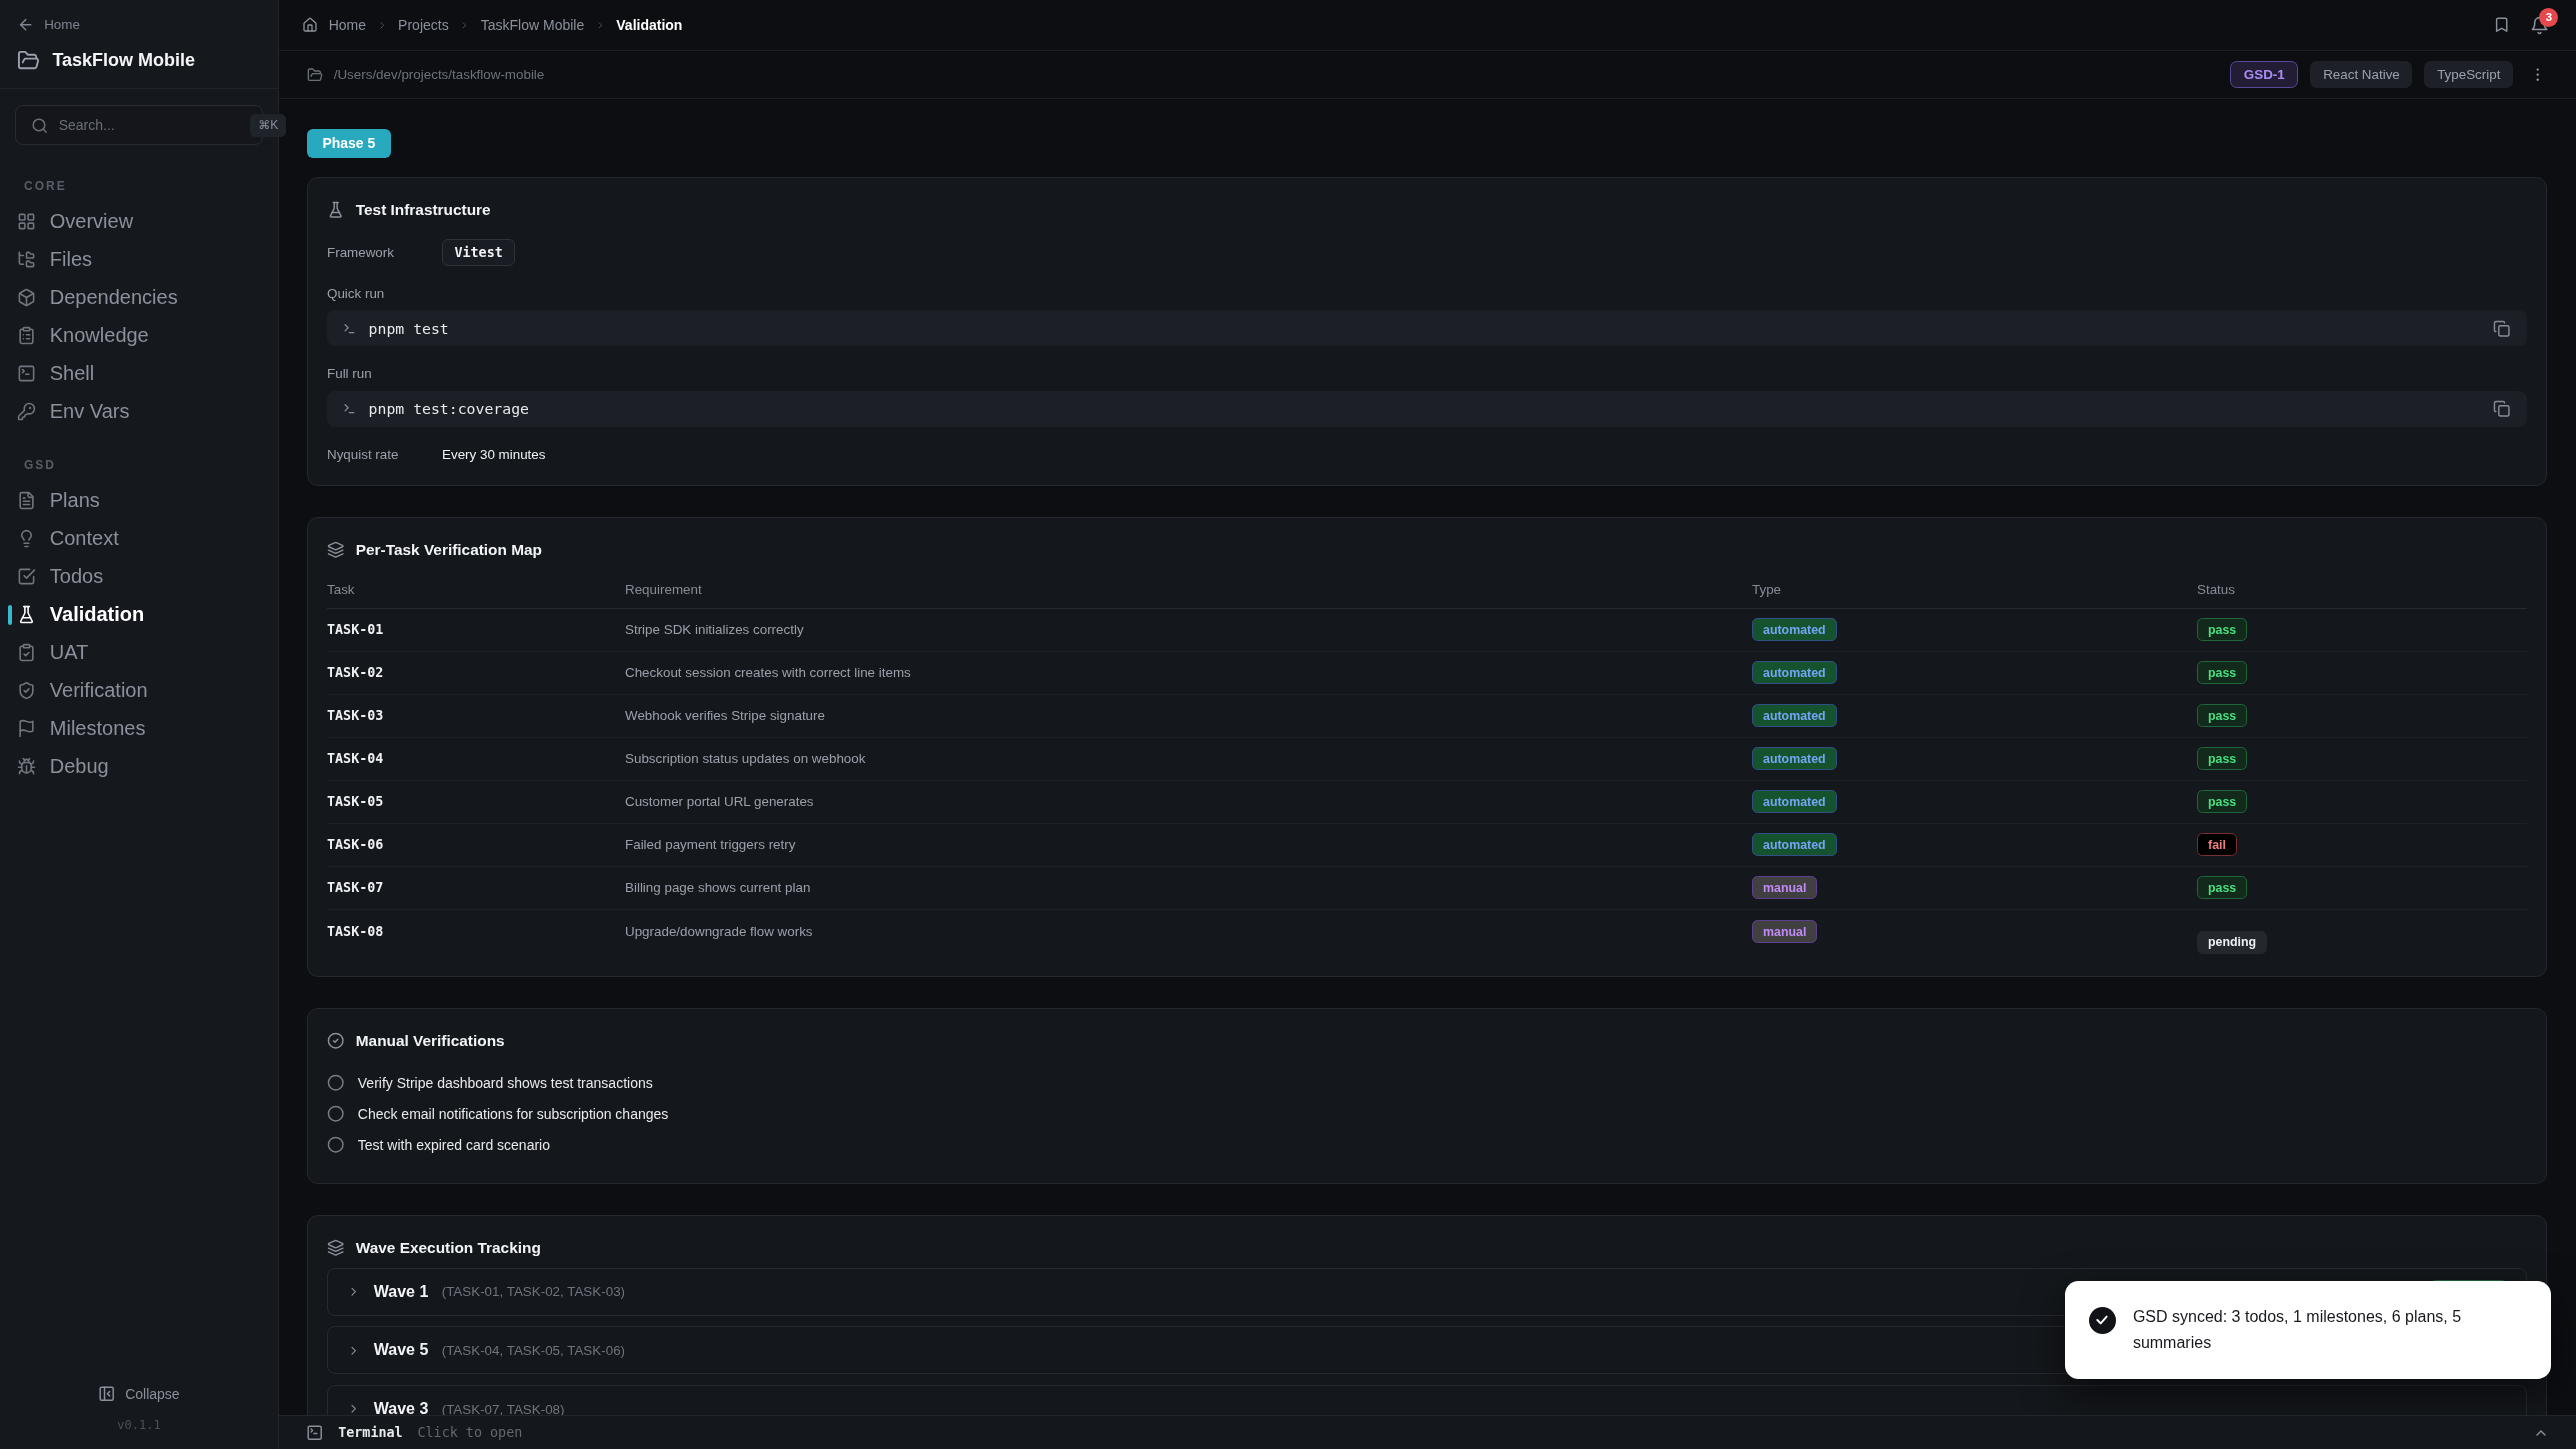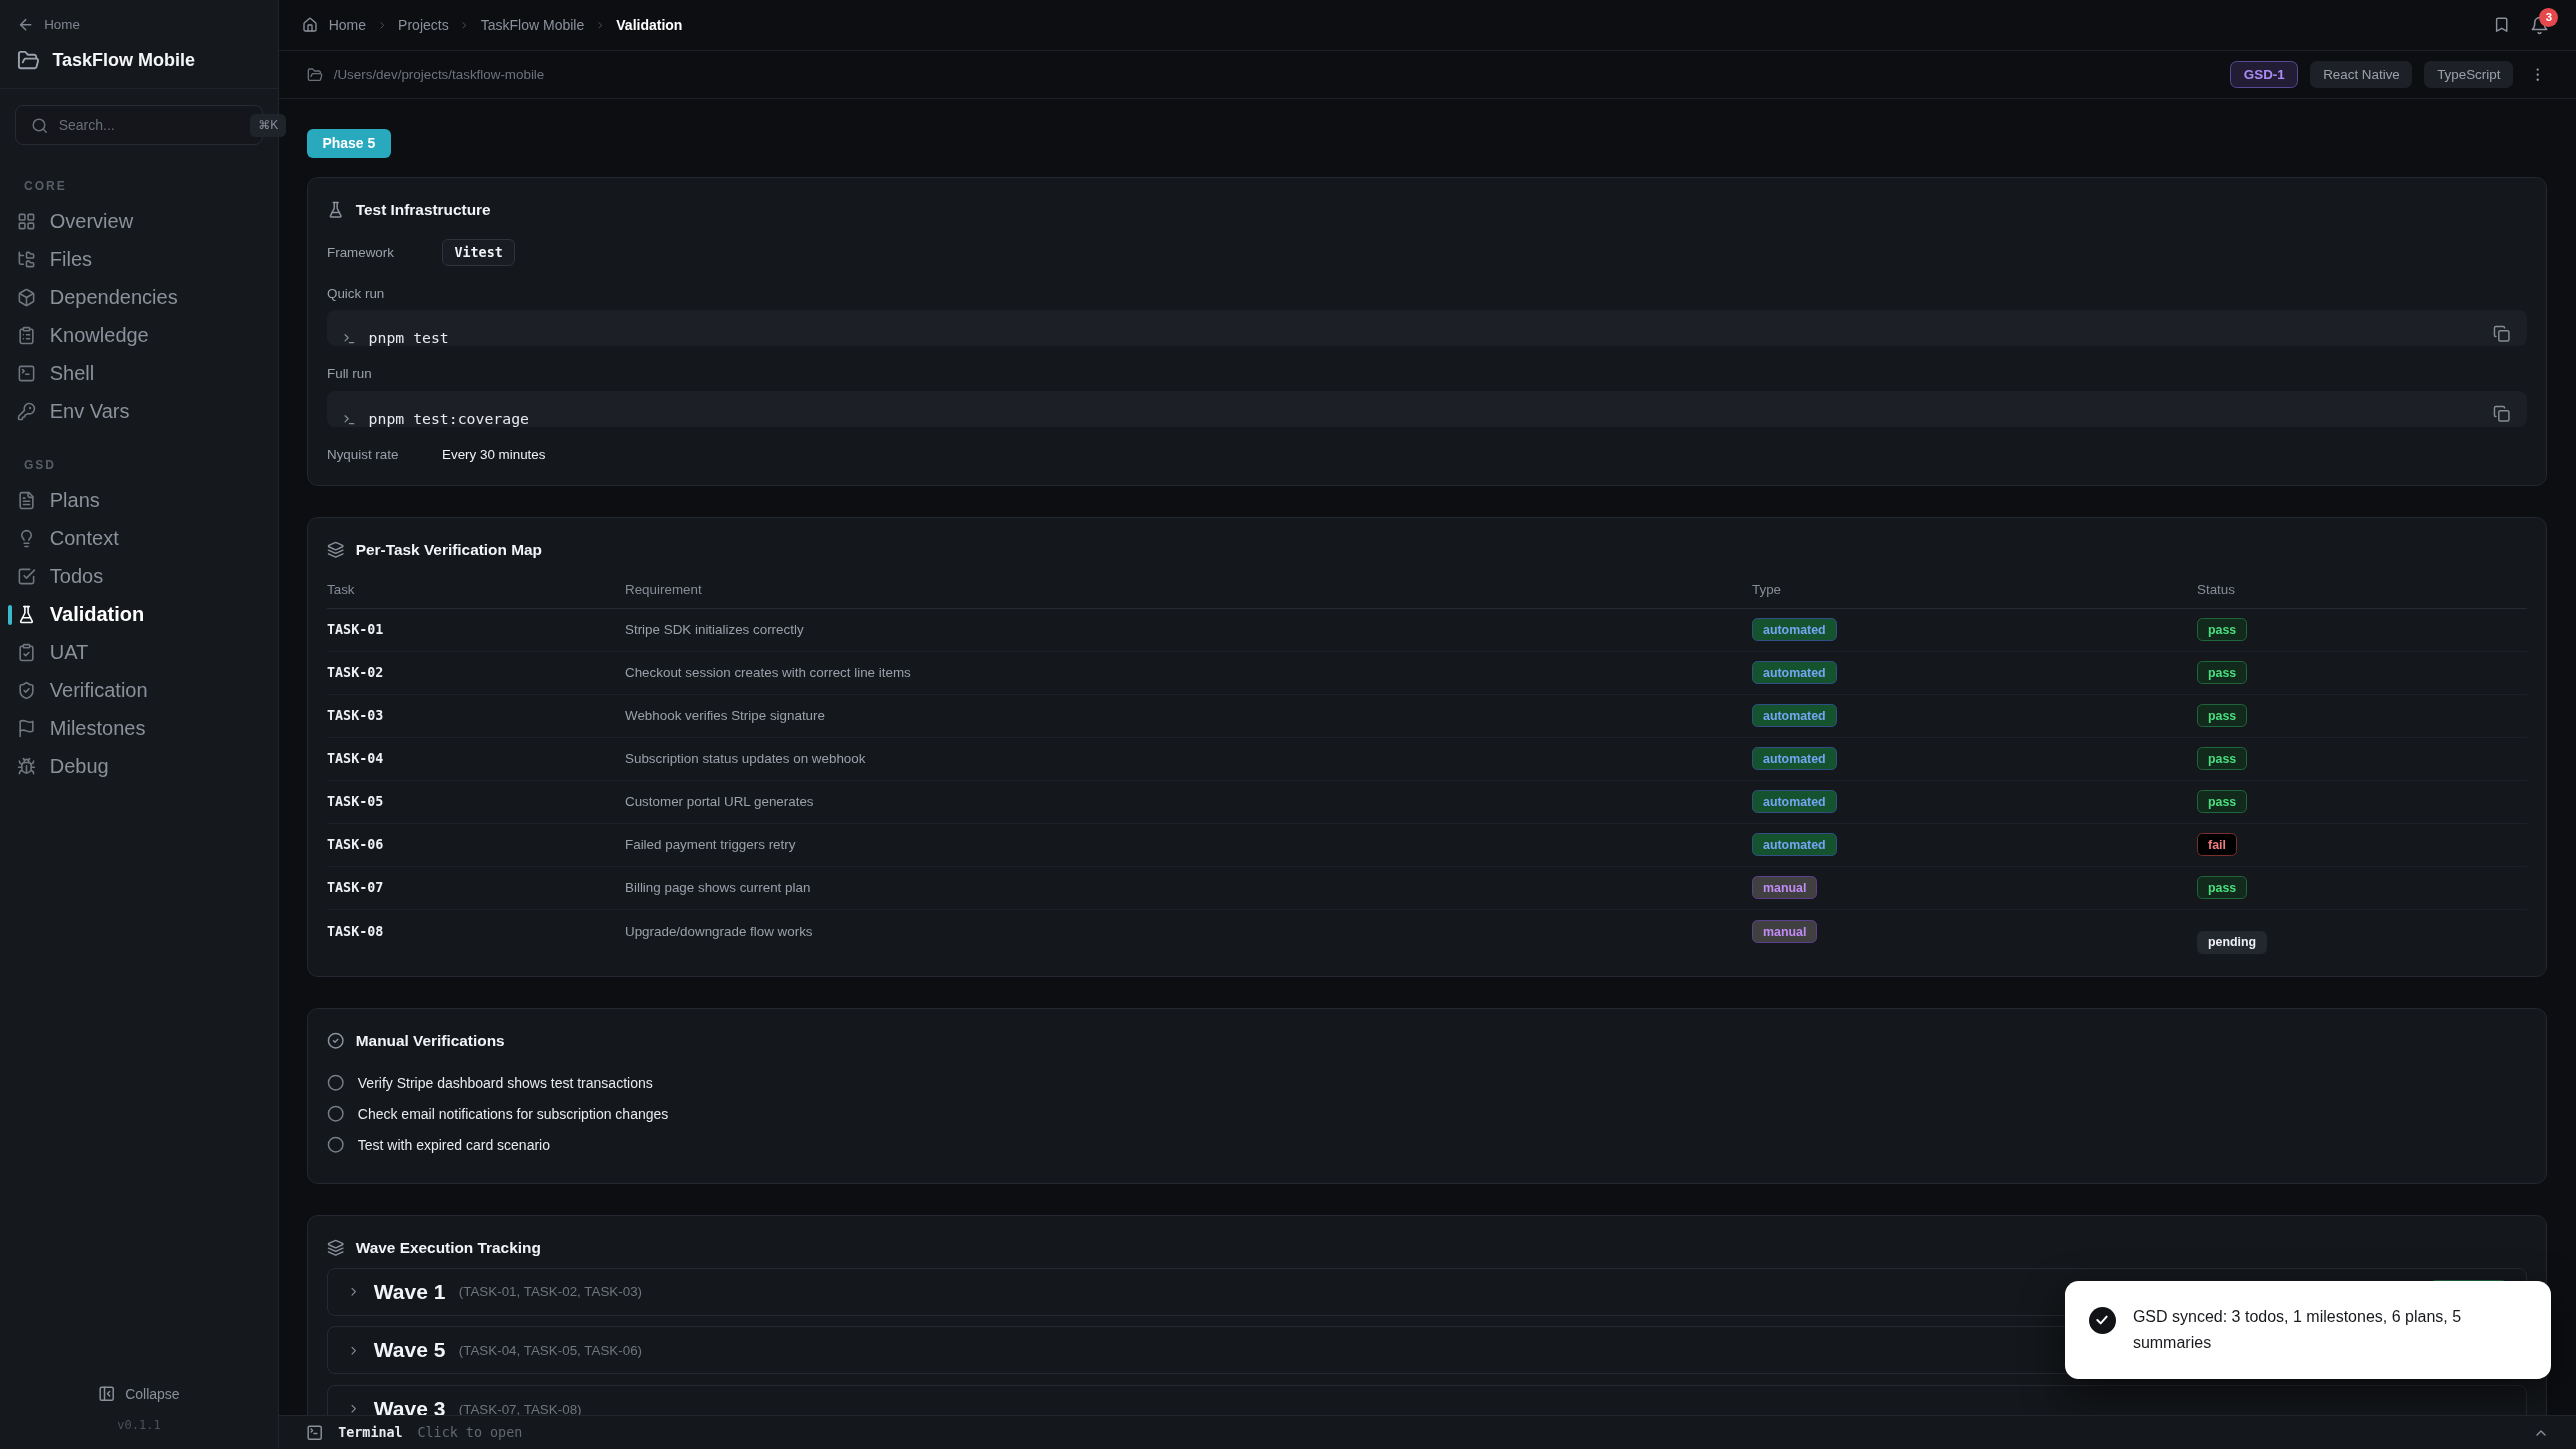--- a/index.html
+++ b/index.html
@@ -104,21 +104,21 @@
   .kv-row { display:flex; align-items:center; margin-top:20px; }
   .kv-label { width:115px; flex:none; font-size:13.4px; color:#9aa1ac; }
   .fw-chip {
     height:27px; display:inline-flex; align-items:center; padding:0 11.4px;
     border:1.3px solid #2e333c; background:#191c22; border-radius:6px;
     font-size:13.4px; font-weight:700; color:#f0f2f5;
   }
   .run-label { margin-top:20px; font-size:13.4px; color:#9aa1ac; }
   .code-block {
     margin-top:9.4px; height:36px; background:#1c2026; border-radius:8px;
-    display:flex; align-items:flex-end; padding:0 12px 0 14.8px; gap:12px;
+    display:flex; align-items:center; padding:0 12px 0 14.8px; gap:12px;
   }
   .code-block .prompt { color:#868c97; }
   .code-text { font-size:14.8px; color:#e8eaee; }
   .copy-btn { margin-left:auto; color:#868c97; cursor:pointer; display:flex; padding:4px; }
   .kv-value { font-size:13.4px; color:#f0f2f5; }
 
   
   .vt { margin-top:12px; }
   .vt-row {
     display:grid; grid-template-columns:298px 1127px 445px 1fr;
@@ -143,21 +143,21 @@
   .check-item { display:flex; align-items:center; gap:13.4px; height:31px; cursor:pointer; }
   .check-item .ic { color:#777d88; }
   .check-item .lbl { font-size:14px; color:#e9ebee; }
 
   
   .wave-row {
     height:48px; border:1.3px solid #262a32; border-radius:8px; margin-top:10.7px;
     display:flex; align-items:center; padding:0 19px; gap:13.4px; cursor:pointer;
   }
   .wave-row .ic { color:#8b919c; }
-  .wave-name { font-size:21px; font-weight:700; color:#f2f4f7; }
+  .wave-name { font-size:16px; font-weight:700; color:#f2f4f7; }
   .wave-tasks { font-size:13.4px; color:#6f757f; }
   .wave-status { margin-left:auto; }
 
   
   .terminal-bar {
     height:34px; flex:none; background:#14171b; border-top:1.3px solid #22262c;
     display:flex; align-items:center; padding:0 27px; gap:14.8px; cursor:pointer;
     font-family:"DejaVu Sans Mono", monospace;
   }
   .terminal-bar .ic { color:#8b919c; }

